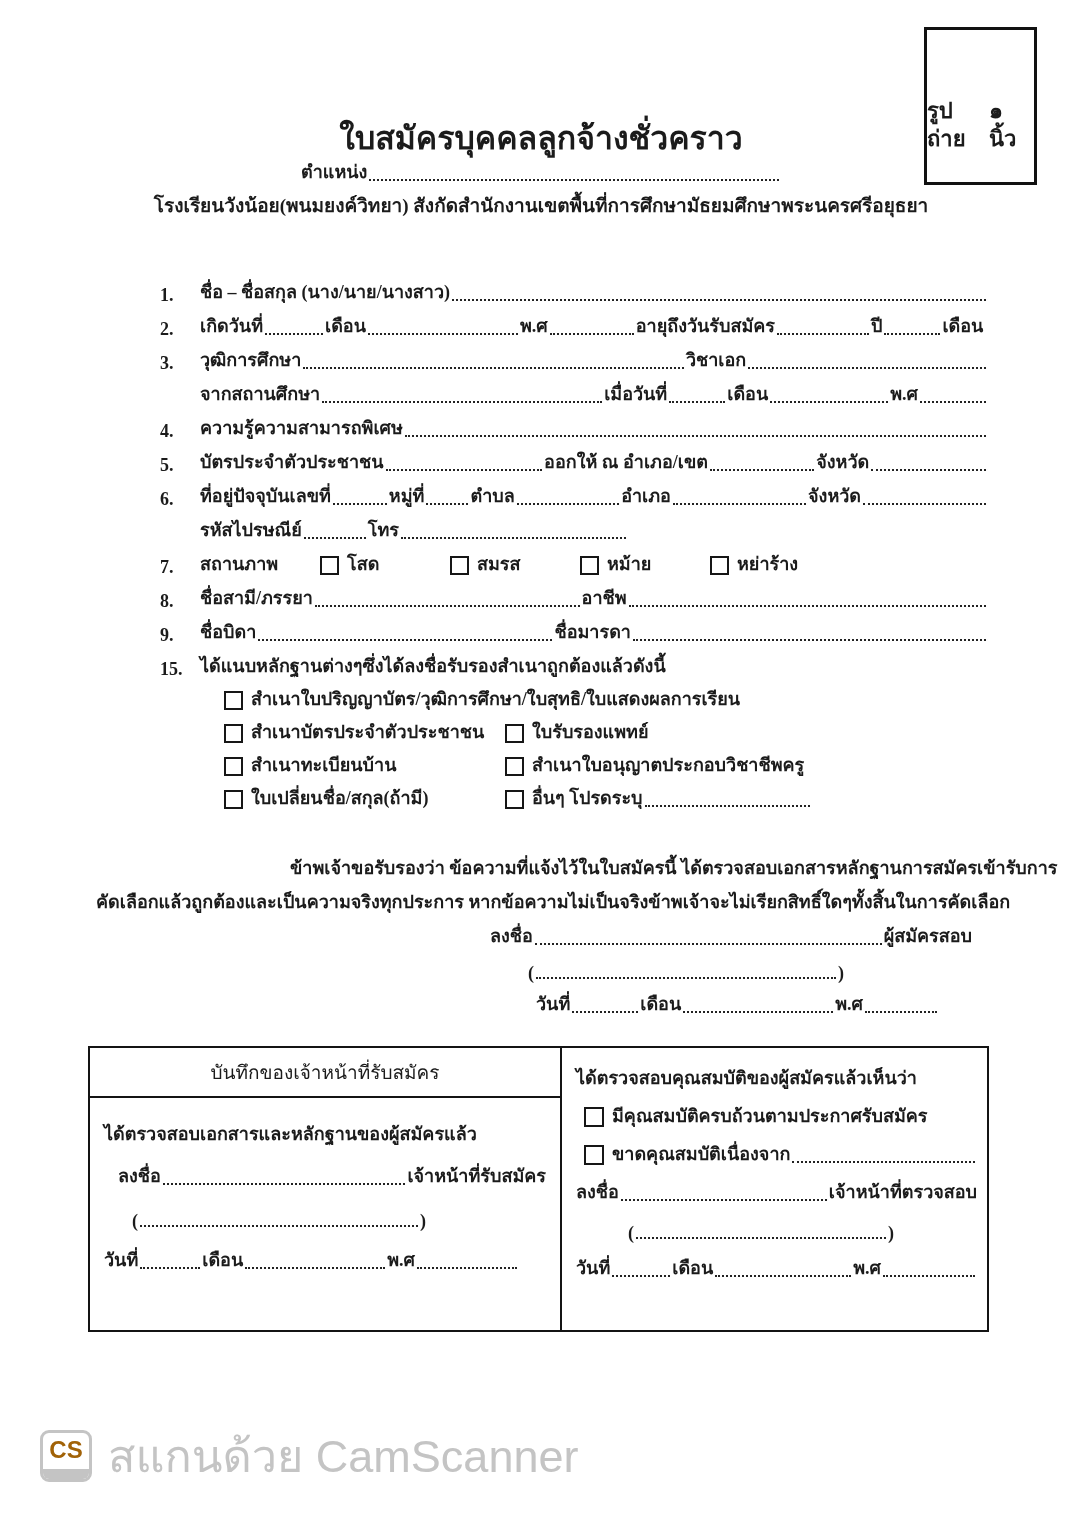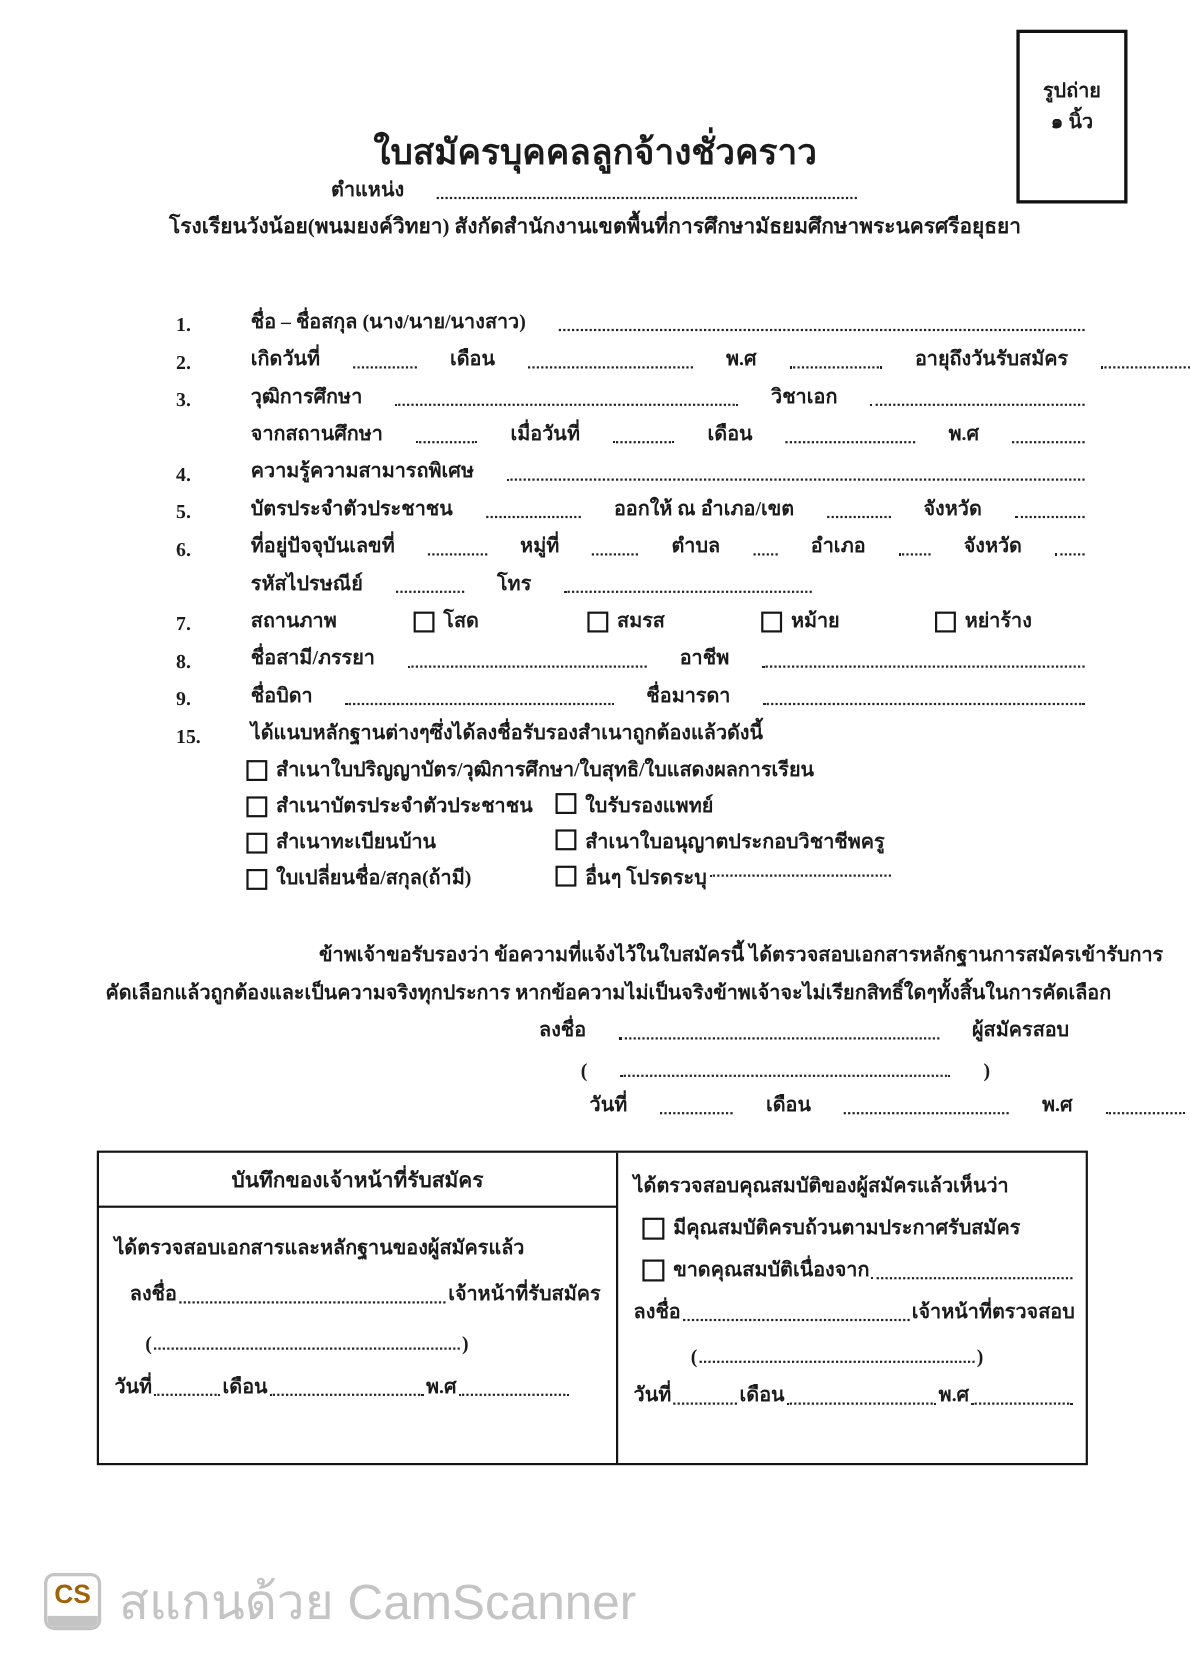--- a/index.html
+++ b/index.html
@@ -1,52 +1,52 @@
 <!DOCTYPE html>
 <html><head>
 <meta charset="utf-8">
 <style>
   html,body{margin:0;padding:0;background:#e8e8e8;}
   .page{position:relative;width:1082px;height:1514px;background:#ffffff;
         font-family:"Liberation Serif","DejaVu Serif",serif;
         color:#1b1b1b;overflow:hidden;}
   .abs{position:absolute;}
-  .row{display:flex;align-items:flex-end;height:34px;font-size:18px;font-weight:600;white-space:nowrap;gap:28px;}
+  .row{display:flex;align-items:flex-end;height:34px;font-size:18px;font-weight:600;white-space:nowrap;}
   .lbl{white-space:nowrap;}
   .num{width:40px;flex:none;}
   .dots{border-bottom:2.5px dotted #222;margin:0 2px 5px 2px;flex:none;display:inline-block;height:1px;}
   .dots.fx{flex:1 1 auto;}
   .cb{width:15px;height:15px;border:2px solid #161616;flex:none;display:inline-block;margin:0 8px 3px 0;background:#fff;}
   .cb.big{width:16px;height:16px;border-width:2.5px;}
   
   .title{top:112px;left:0;width:100%;text-align:center;font-size:32px;font-weight:bold;}
   .pos-line{top:152px;left:301px;width:480px;}
   .school{top:190px;left:0;width:100%;text-align:center;font-size:19px;font-weight:bold;}
-  .photo{left:924px;top:27px;width:101px;height:158px;border:3px solid #111;box-sizing:border-box;
-         display:flex;flex-direction:column;align-items:center;padding-top:38px;font-size:18px;font-weight:600;line-height:28px;}
+  .photo{left:924px;top:27px;width:113px;height:158px;border:3px solid #111;box-sizing:border-box;
+         display:flex;flex-direction:row;align-items:center;padding-top:38px;font-size:22px;font-weight:600;line-height:28px;}
   .exam{top:238px;right:115px;width:340px;}
   
   .items{left:160px;top:272px;width:828px;}
   .docrow{display:flex;align-items:flex-end;height:33px;font-size:18px;font-weight:600;padding-left:64px;white-space:nowrap;}
   .doccolA{display:flex;align-items:flex-end;width:281px;flex:none;}
-  .doccolB{display:flex;align-items:center;flex:1 1 auto;}
+  .doccolB{display:flex;align-items:flex-end;flex:1 1 auto;}
   .opt{display:flex;align-items:flex-end;width:130px;flex:none;}
   
   .cert1{top:848px;left:100px;width:890px;height:34px;}
   .cert2{top:882px;left:96px;width:895px;height:34px;}
   .cert{font-size:18px;font-weight:600;white-space:nowrap;display:flex;align-items:flex-end;}
   
   .signblock{left:490px;top:916px;width:482px;}
   
   .rtable{left:88px;top:1046px;width:901px;height:286px;border:2.5px solid #141414;box-sizing:border-box;display:flex;}
   .tcol{box-sizing:border-box;display:flex;flex-direction:column;}
   .tcol.left{width:470px;flex:none;}
   .tcol.right{flex:1 1 auto;border-left:2.5px solid #141414;}
   .thead{height:48px;flex:none;border-bottom:2.5px solid #141414;display:flex;align-items:center;justify-content:center;
-         font-size:19px;font-weight:bold;}
+         font-size:19px;font-weight:normal;}
   .tbody{padding:8px 14px 0 14px;display:flex;flex-direction:column;}
   .trow{display:flex;align-items:flex-end;font-size:18px;font-weight:600;white-space:nowrap;}
   
   .footer{left:40px;top:1420px;display:flex;align-items:center;}
   .csbadge{width:52px;height:52px;border:3px solid #c4c4c4;border-radius:9px;box-sizing:border-box;
            display:flex;flex-direction:column;align-items:center;overflow:hidden;background:#fff;}
   .cs-letters{font-family:"Liberation Sans","DejaVu Sans",sans-serif;font-weight:bold;font-size:24px;color:#a16207;line-height:34px;}
   .cs-bar{margin-top:auto;width:100%;height:10px;background:#c4c4c4;}
   .fttext{margin-left:16px;font-family:"Liberation Sans","DejaVu Sans",sans-serif;font-size:45px;color:#c4c4c4;}
 </style>

